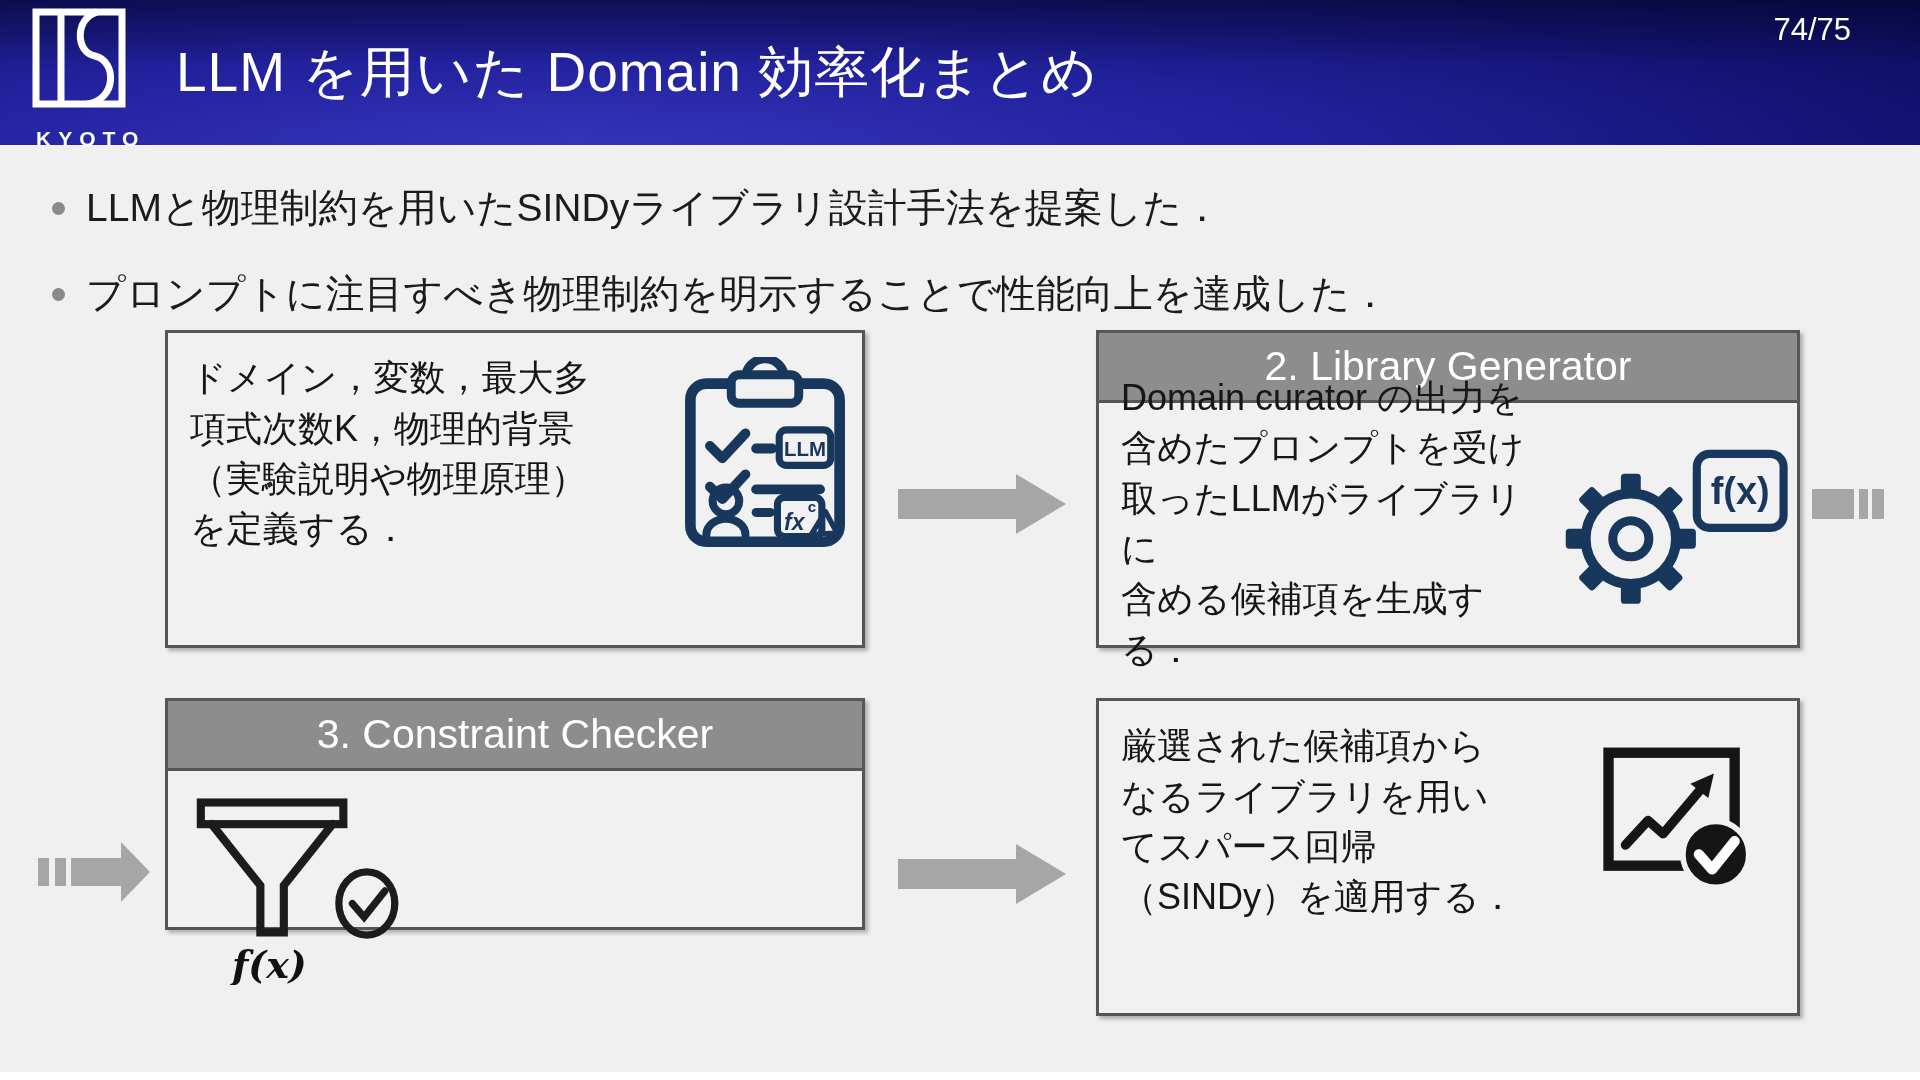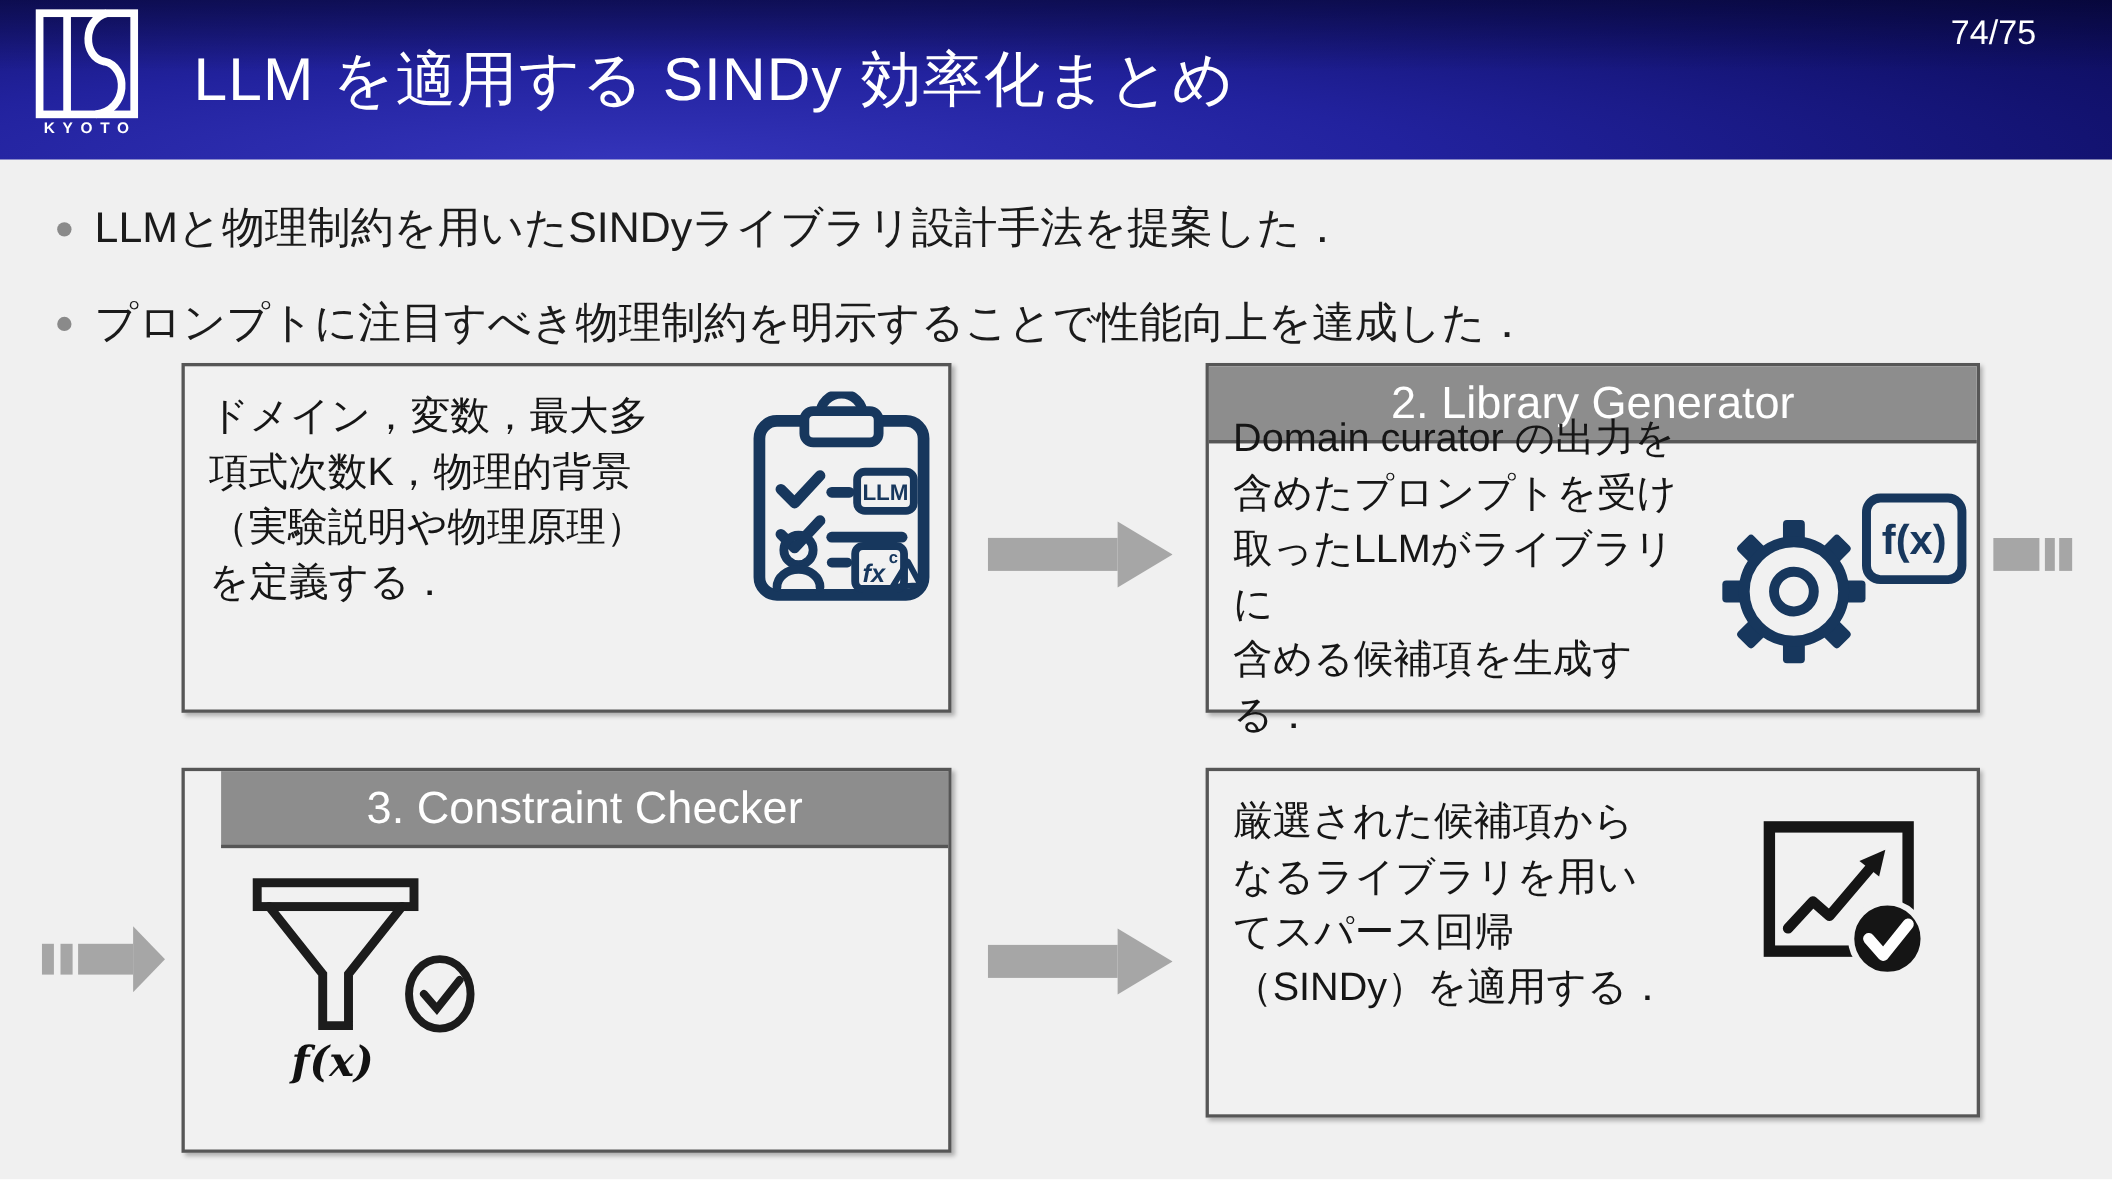--- a/index.html
+++ b/index.html
@@ -10,21 +10,21 @@
   .header-band {
     position:absolute; left:0; top:0; width:1920px; height:145px;
     background:
       linear-gradient(rgba(0,0,15,0.35), rgba(0,0,15,0) 45%),
       radial-gradient(ellipse 130% 210% at 30% 100%,
         #3434ba 0%, #22229e 28%, #12126f 55%, #070744 82%, #03032c 100%);
   }
   .logo { position:absolute; left:30px; top:8px; width:100px; }
   .logo svg { display:block; }
   .logo-text {
-    margin-top:0; color:#fff; font-weight:bold; font-size:14px;
+    margin-top:19px; color:#fff; font-weight:bold; font-size:21px;
     letter-spacing:7px; text-align:center; padding-left:6px; width:98px;
   }
   .slide-title {
     position:absolute; left:176px; top:36px;
     font-size:55px; font-weight:400; color:#ffffff; letter-spacing:1px;
     white-space:nowrap;
   }
   .page-num {
     position:absolute; right:69px; top:12px;
     font-size:31px; color:#ffffff;
@@ -51,21 +51,21 @@
     white-space:nowrap;
   }
   .pbox-body { display:flex; align-items:center; height:242px; padding:0 8px 0 22px; }
   .pbox-text {
     flex:1; font-size:36px; line-height:1.40; color:#161616;
     white-space:pre-line;
   }
   .pbox-icon { flex:none; }
   .box1 { left:165px; top:330px; width:700px; height:318px; }
   .box2 { left:1096px; top:330px; width:704px; height:318px; }
-  .box3 { left:165px; top:698px; width:700px; height:350px;padding-left:33px; }
+  .box3 { left:165px; top:698px; width:700px; height:232px; }
   .box4 { left:1096px; top:698px; width:704px; height:318px; }
 
   
   .arrow { position:absolute; }
   .arrow12 { left:898px; top:473px; }
   .arrow34 { left:898px; top:843px; }
   .arrowIn { left:38px;  top:841px; }
   .arrowOut{ left:1812px; top:489px; }
 
   .bottom-strip { position:absolute; left:0; bottom:0; width:1920px; height:8px; background:#ffffff; }
@@ -77,21 +77,21 @@
 
   <div class="header-band">
     <div class="logo">
       <svg width="98" height="100" viewBox="0 0 96 100">
         <rect x="5" y="4" width="86" height="92" fill="none" stroke="#ffffff" stroke-width="7"></rect>
         <line x1="30" y1="4" x2="30" y2="96" stroke="#ffffff" stroke-width="7"></line>
         <path d="M66,4 C44,10 44,44 64,48 C86,53 86,92 56,96" fill="none" stroke="#ffffff" stroke-width="7"></path>
       </svg>
       <div class="logo-text">KYOTO</div>
     </div>
-    <h1 class="slide-title">LLM を適用する SINDy 効率化まとめ</h1>
+    <h1 class="slide-title">LLM を用いた Domain 効率化まとめ</h1>
     <div class="page-num">74/75</div>
   </div>
 
   <div class="bullet b2">
     <span class="dot"></span>
     <span class="bullet-text">プロンプトに注目すべき物理制約を明示することで性能向上を達成した．</span>
   </div>
   <div class="bullet b1">
     <span class="dot"></span>
     <span class="bullet-text">LLMと物理制約を用いたSINDyライブラリ設計手法を提案した．</span>

